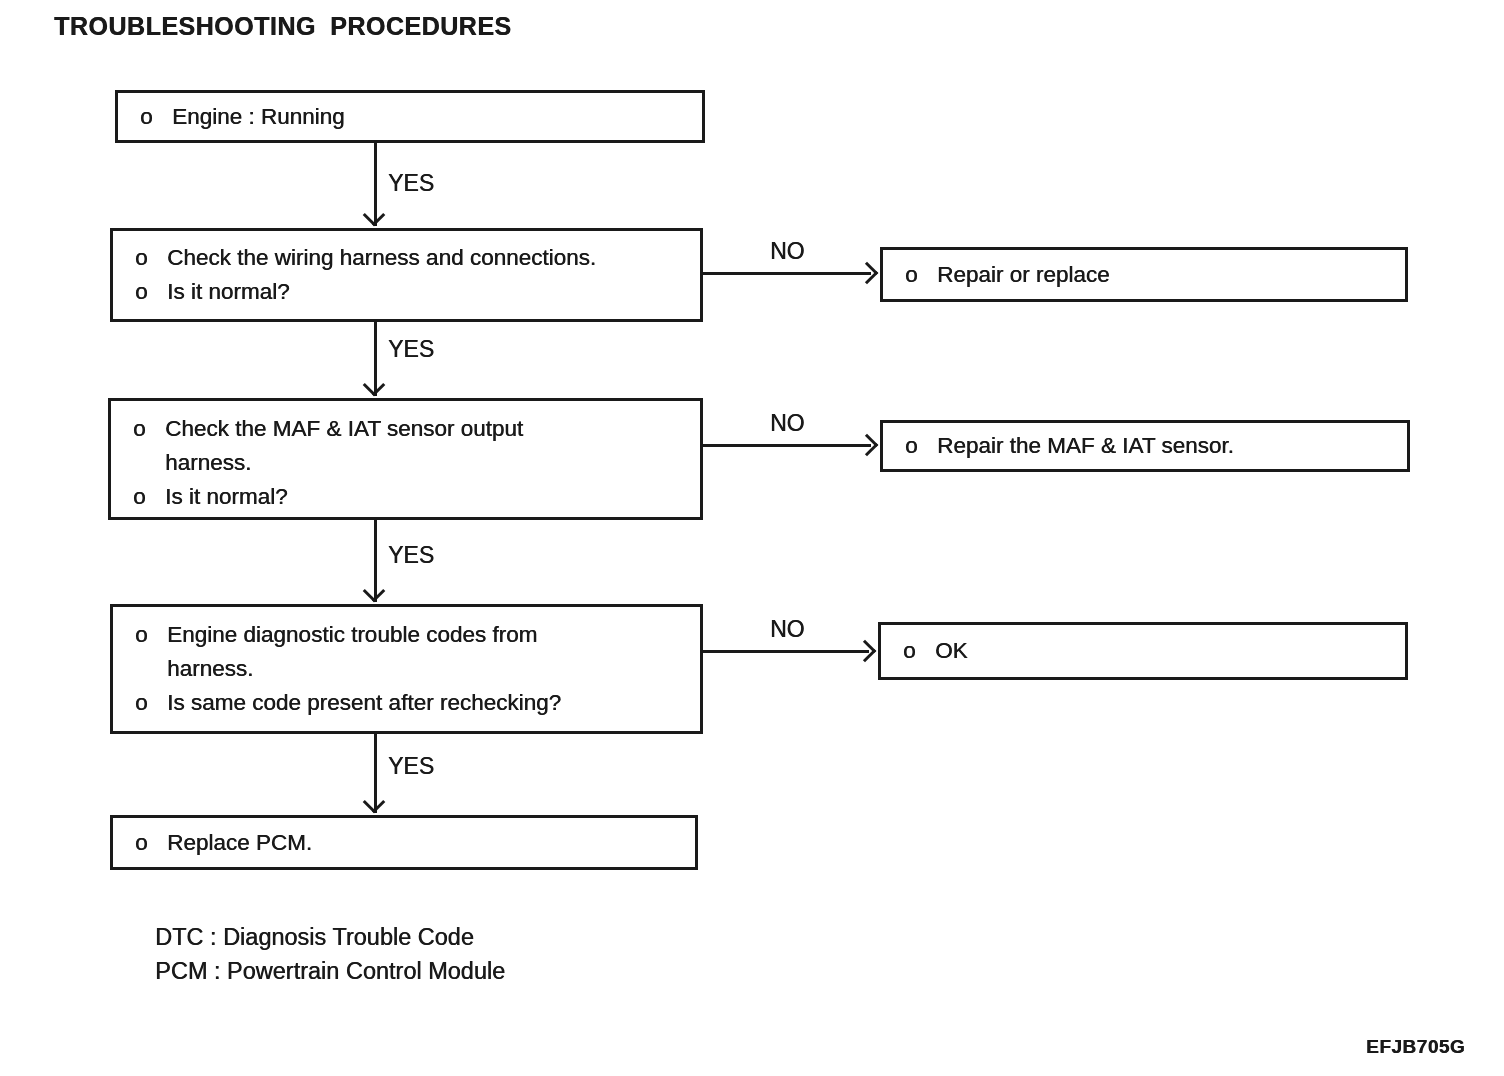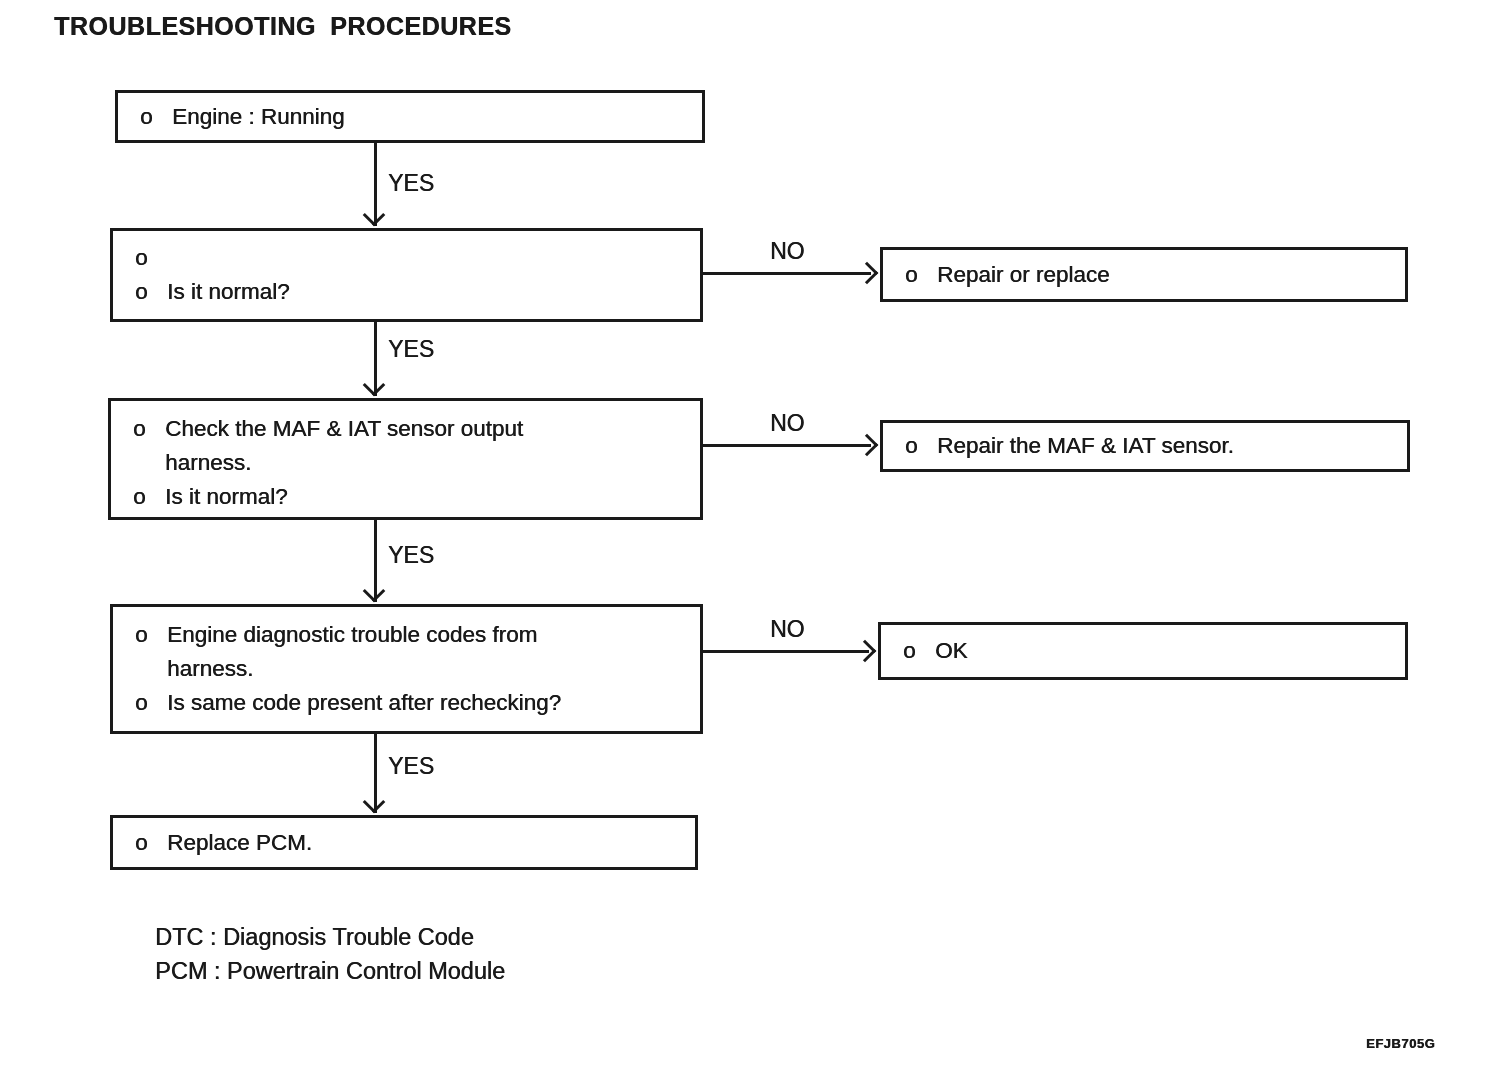--- a/index.html
+++ b/index.html
@@ -41,21 +41,21 @@
   .arrow-right {
     position: absolute; width: 16px; height: 16px;
     border-top: 3px solid #1a1a1a; border-right: 3px solid #1a1a1a;
     transform: rotate(45deg);
   }
 
   .edge-label { position: absolute; font-size: 23px; }
 
   .legend { position: absolute; left: 138px; top: 920px; font-size: 23.5px; line-height: 34px; margin-left: 17px; }
 
-  .footer-code { position: absolute; left: 1366px; top: 1036px; font-size: 13px; font-weight: bold; letter-spacing: 0.5px; }
+  .footer-code { position: absolute; left: 1366px; top: 1036px; font-size: 19px; font-weight: bold; letter-spacing: 0.5px; }
 </style>
 </head>
 <body>
 
 <div class="stage">
 
   <div class="page-title">TROUBLESHOOTING PROCEDURES</div>
 
   <div class="node node--center" style="left:115px; top:90px; width:590px; height:53px;">
     <div class="ln ln-pad">
@@ -64,20 +64,21 @@
     </div>
   </div>
 
   <div class="vline" style="left:374px; top:143px; height:83px;"></div>
   <div class="arrow-down" style="left:366px; top:207px;"></div>
   <div class="edge-label" style="left:388px; top:170px;">YES</div>
 
   <div class="node" style="left:110px; top:228px; width:593px; height:94px; padding-top:10px;">
     <div class="ln ln-pad">
       <span class="bullet">o</span>
+      <span>Check the wiring harness and connections.</span>
     </div>
     <div class="ln ln-pad">
       <span class="bullet">o</span>
       <span>Is it normal?</span>
     </div>
   </div>
 
   <div class="hline" style="left:703px; top:272px; width:168px;"></div>
   <div class="arrow-right" style="left:859px; top:265px;"></div>
   <div class="edge-label" style="left:770px; top:238px;">NO</div>

